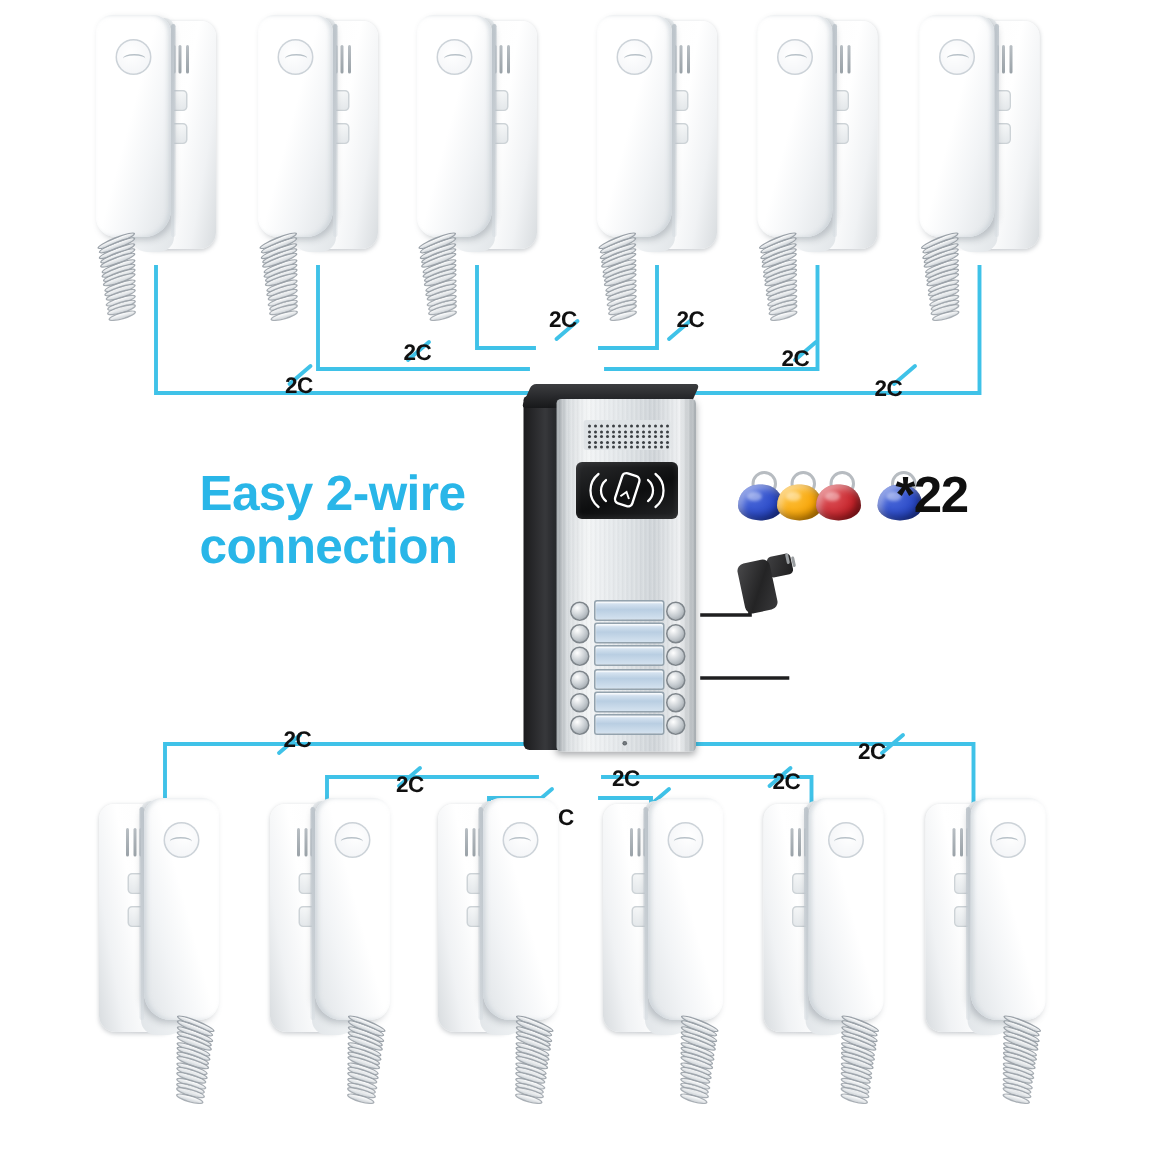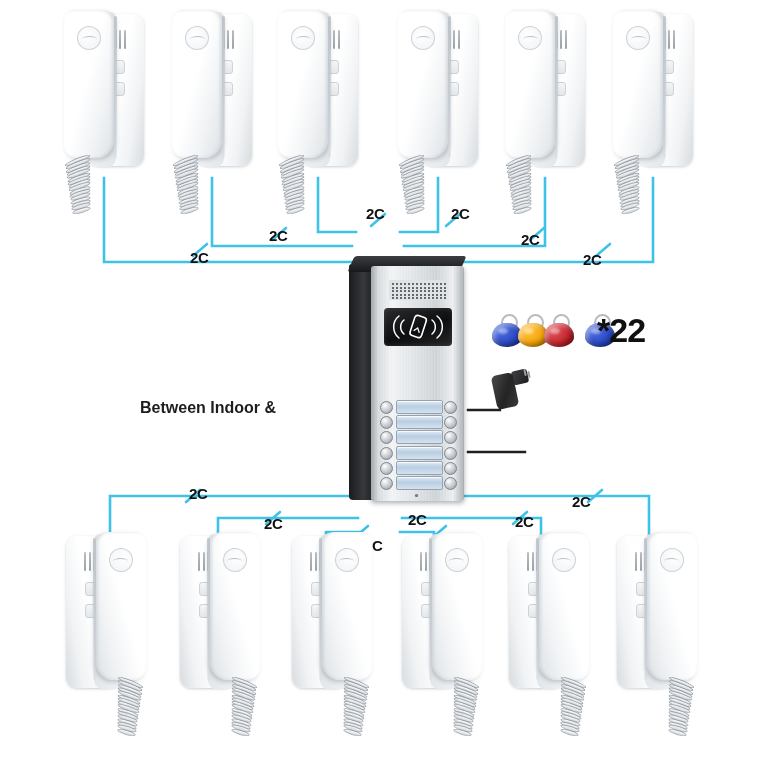--- a/index.html
+++ b/index.html
@@ -821,23 +821,24 @@
             <div class="cbtn l"></div>
             <div class="plate"></div>
             <div class="cbtn r"></div>
           </div>
         </div>
       <div class="dr-screw" style="left:44px;top:228px;"></div>
     </div>
   </div>
 
   <div id="headline">
+    <div>Easy 2-wire</div>
+    <div>connection</div>
   </div>
   <div id="subline">
-    <div>Between Indoor &amp;</div>
   </div>
 
   <div id="fobs">
     <div class="fob" style="left:0;top:8px;">
       <div class="ring"></div>
       <div class="body" style="background:radial-gradient(circle at 34% 30%,#4f6ede,#2847c4 60%,#16277f);"></div>
     </div>
     <div class="fob" style="left:26px;top:8px;">
       <div class="ring"></div>
       <div class="body" style="background:radial-gradient(circle at 34% 30%,#ffc23d,#f5a306 60%,#b87102);"></div>

